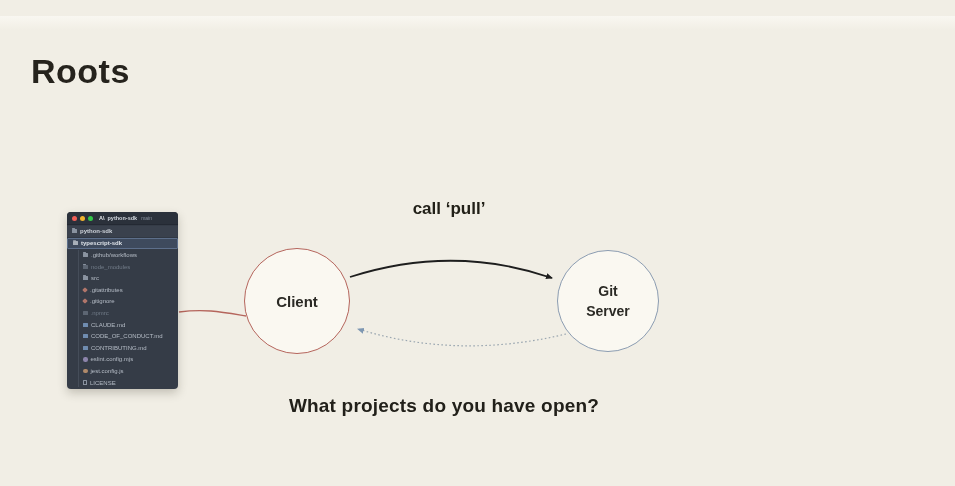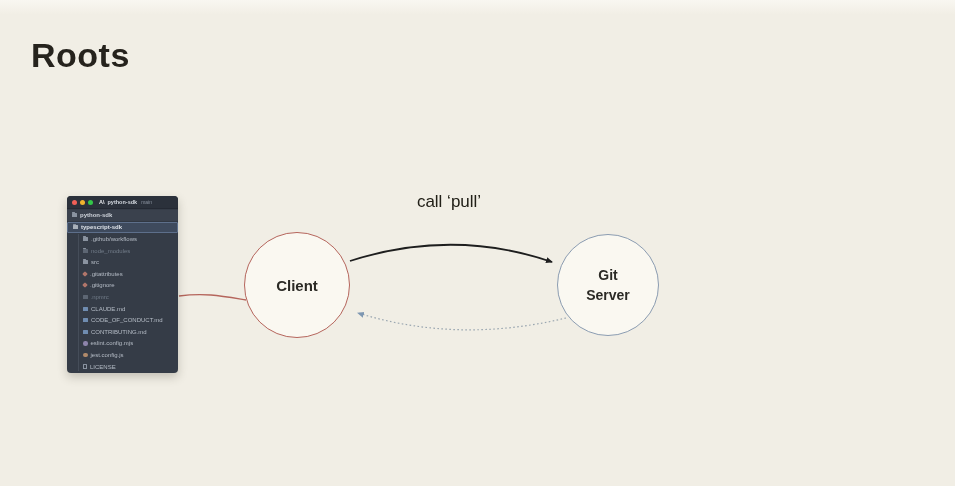--- a/index.html
+++ b/index.html
@@ -3,21 +3,21 @@
 <meta charset="utf-8">
 <style>
   * { margin: 0; padding: 0; box-sizing: border-box; }
   html,body { width: 955px; height: 486px; }
   body {
     font-family: "Liberation Sans", "DejaVu Sans", sans-serif;
     background: #f1eee5;
     position: relative;
     overflow: hidden;
   }
-  .slide { position: absolute; inset: 0; background: linear-gradient(#f9f7f1 0%, #f1eee5 3%, #f1eee5 100%); }
+  .slide { position: absolute; inset: 0; background: linear-gradient(#f9f7f1 0%, #f1eee5 3%, #f1eee5 100%); margin-top: 16px; }
 
   
   .heading {
     position: absolute; left: 31px; top: 36px;
     font-size: 34px; font-weight: 800; letter-spacing: 0.5px;
     color: #26231d;
   }
 
   
   .explorer {
@@ -86,22 +86,22 @@
     font-size: 15px;
   }
   .node.server {
     left: 557px; top: 234px; width: 102px; height: 102px;
     border: 1.5px solid #8b9cb1;
     font-size: 14px; line-height: 1.45;
   }
 
   
   .arrow-label {
-    position: absolute; left: 349px; top: 192px; width: 200px;
-    text-align: center; font-size: 17px; font-weight: 400; color: #222018;
+    position: absolute; left: 349px; top: 183px; width: 200px;
+    text-align: center; font-size: 17px; font-weight: 700; color: #222018;
   }
   .caption {
     position: absolute; left: 244px; top: 379px; width: 400px;
     text-align: center; font-size: 19px; font-weight: 600; color: #22201a;
     letter-spacing: 0.2px;
   }
 
   .arrows-svg { position: absolute; inset: 0; pointer-events: none; }
 </style>
 </head>
@@ -206,14 +206,15 @@
     <span>
       <span>Git</span><br>
       <span>Server</span>
     </span>
   </div>
   <div class="node client">
     <span>Client</span>
   </div>
 
   <div class="arrow-label">call ‘pull’</div>
+  <div class="caption">What projects do you have open?</div>
 
 </div>
 
 </body></html>

